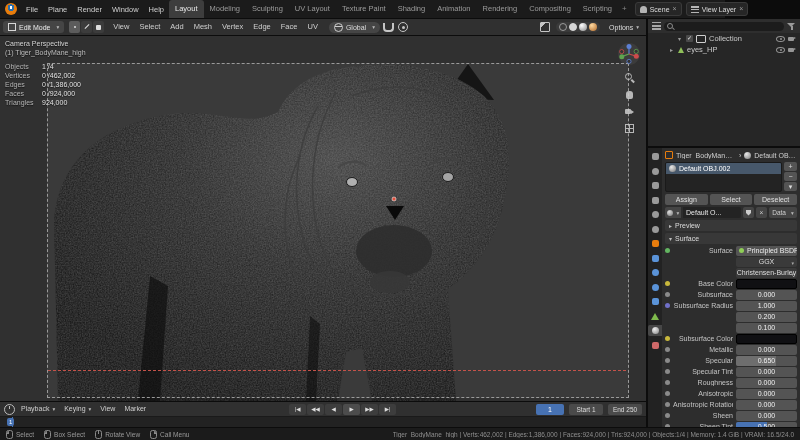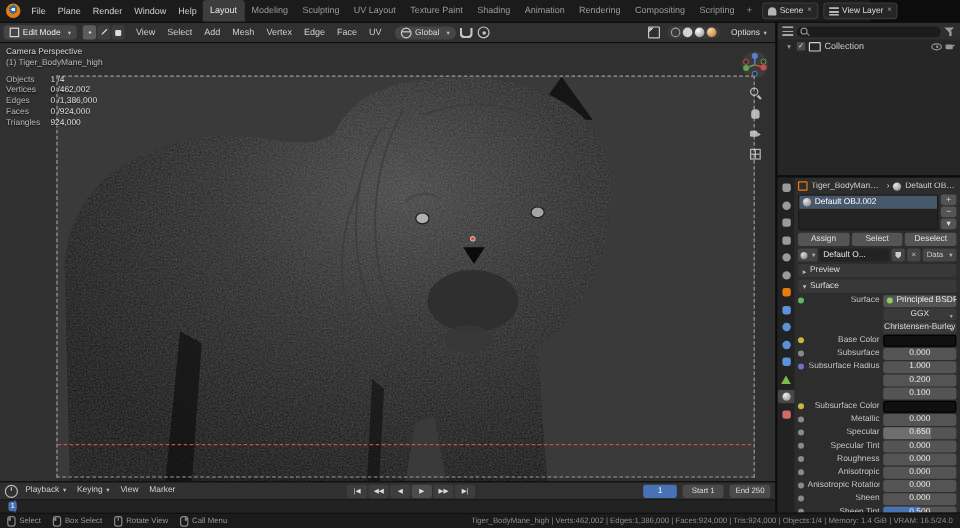--- a/index.html
+++ b/index.html
@@ -341,25 +341,33 @@
       <span class="vic grid"></span>
     </div>
   </div>
 
   <aside id="outliner">
     <div class="ol-head">
       <span class="ol-edicon"></span>
       <span class="ol-search"></span>
       <span class="ol-filter"></span>
     </div>
-    <div class="orow" style="padding-left:6px">
+    <div class="orow" style="padding-left:28px">
       <span class="o-arrow">▾</span>
       <span class="o-chk"></span>
       <span class="o-col"></span>
       <span class="olabel">Collection</span>
+      <span class="grow"></span>
+      <span class="o-eye"></span>
+      <span class="o-camx"></span>
+    </div>
+    <div class="orow" style="padding-left:20px">
+      <span class="o-arrow">▸</span>
+      <span class="o-mesh"></span>
+      <span class="olabel">eyes_HP</span>
       <span class="grow"></span>
       <span class="o-eye"></span>
       <span class="o-camx"></span>
     </div>
   </aside>
 
   <aside id="props">
     <div id="ptabs">
       <span class="ptab">
           <span class="pt"></span>

